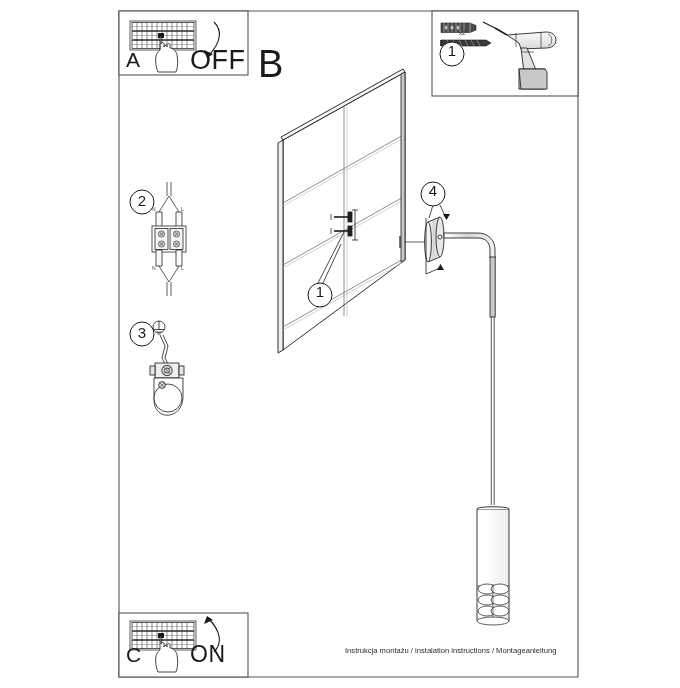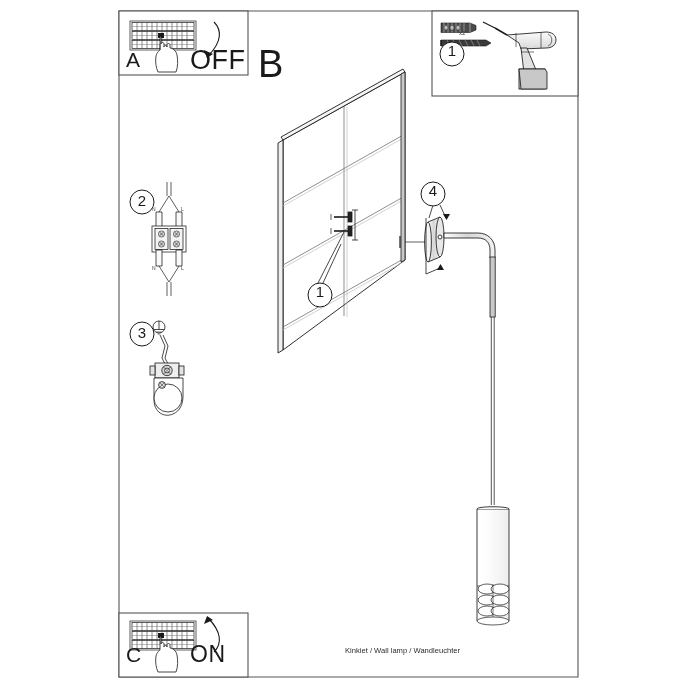--- a/index.html
+++ b/index.html
@@ -319,16 +319,16 @@
 <div class="num" id="num3">3</div>
 <div class="num" id="numw1">1</div>
 <div class="num" id="numw4">4</div>
 
 <div class="nl" style="left:152px;top:206px;">N</div>
 <div class="nl" style="left:181px;top:206px;">L</div>
 <div class="nl" style="left:152px;top:265px;">N</div>
 <div class="nl" style="left:181px;top:265px;">L</div>
 
 <div class="lbl" id="footer">
-  <div>Kinkiet / Wall lamp / Wandleuchter</div>
+  <div>Instrukcja montażu / instalation instructions / Montageanleitung</div>
 </div>
 
 </div>
 
 </body></html>

